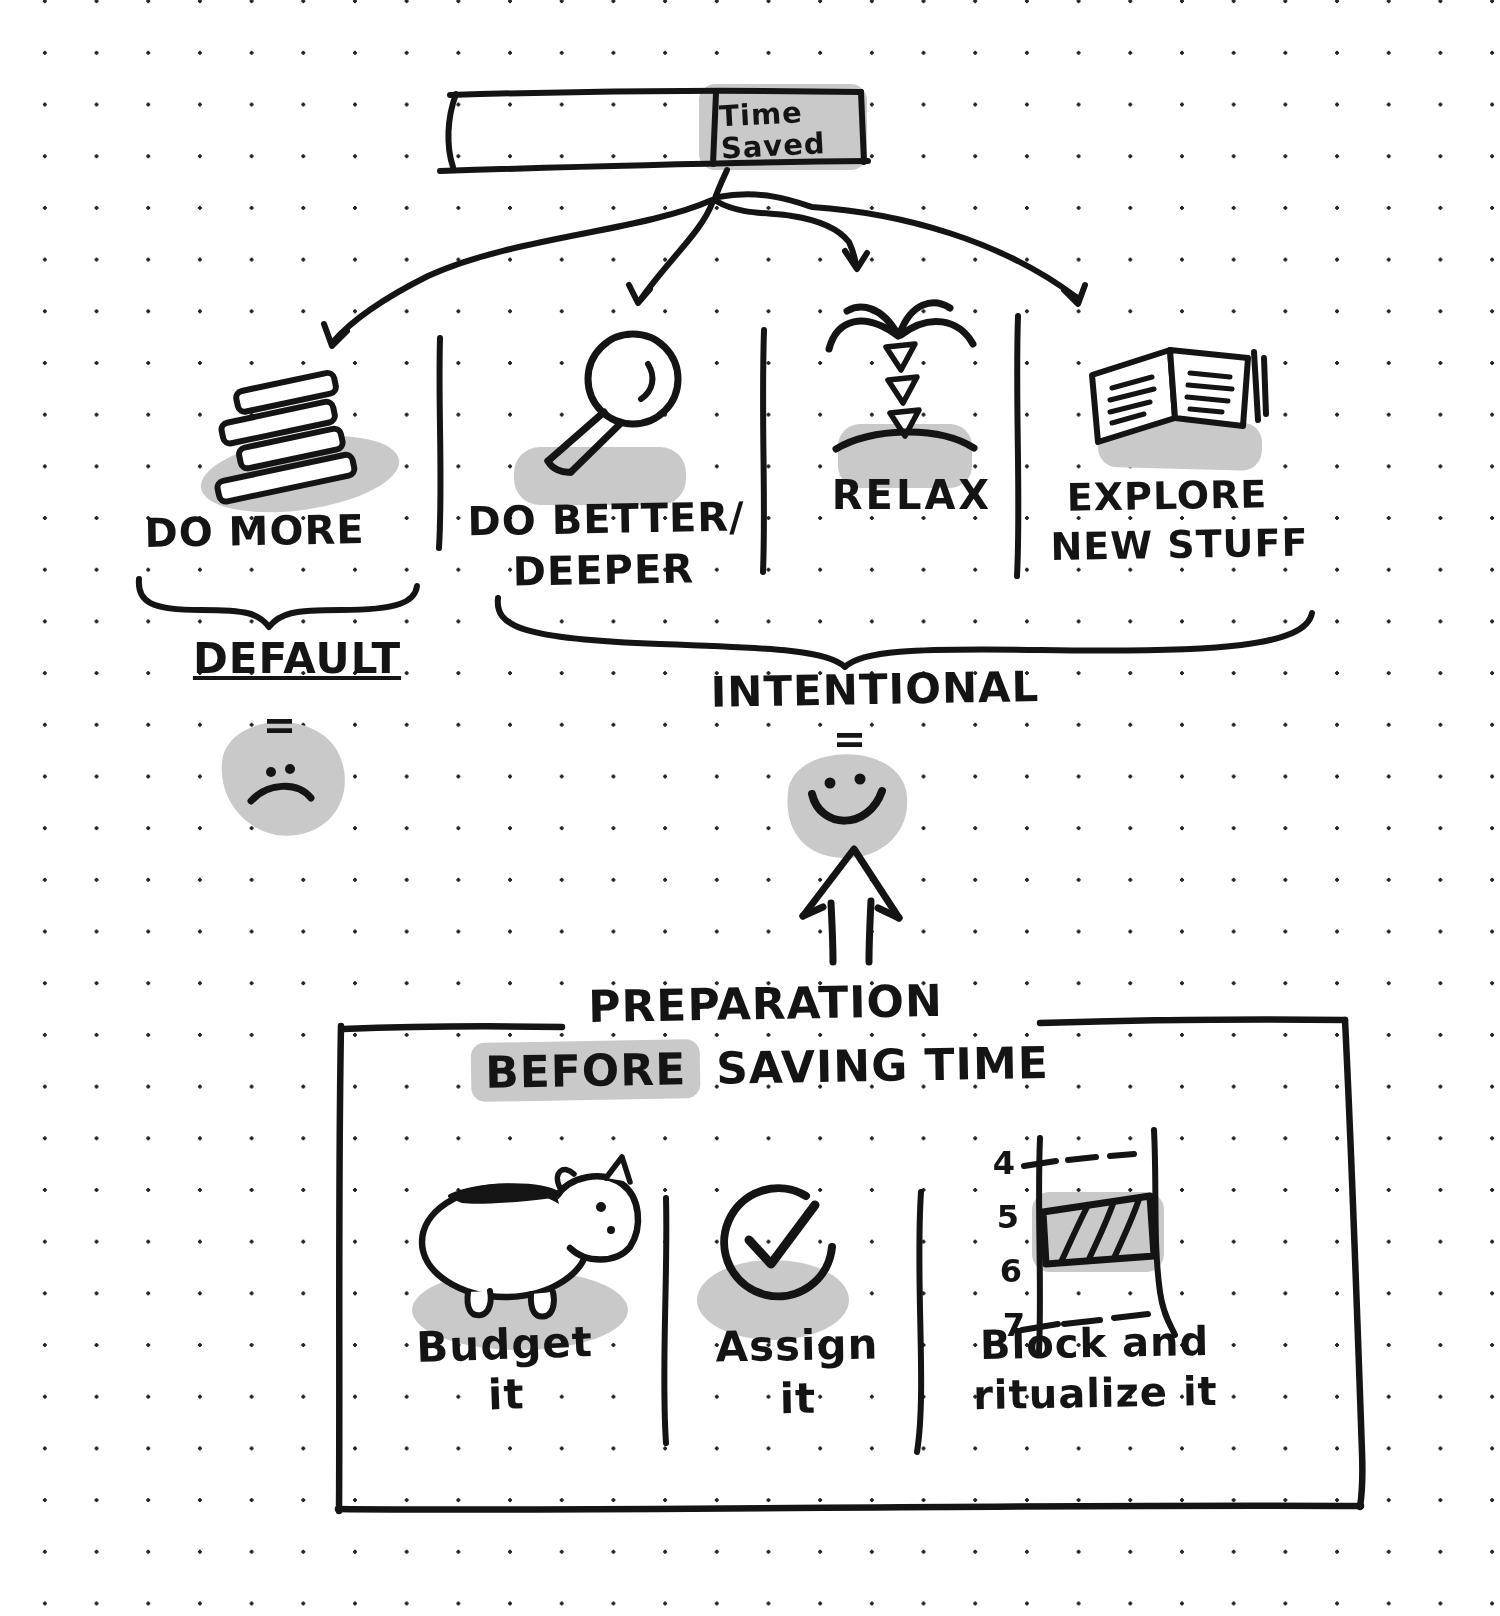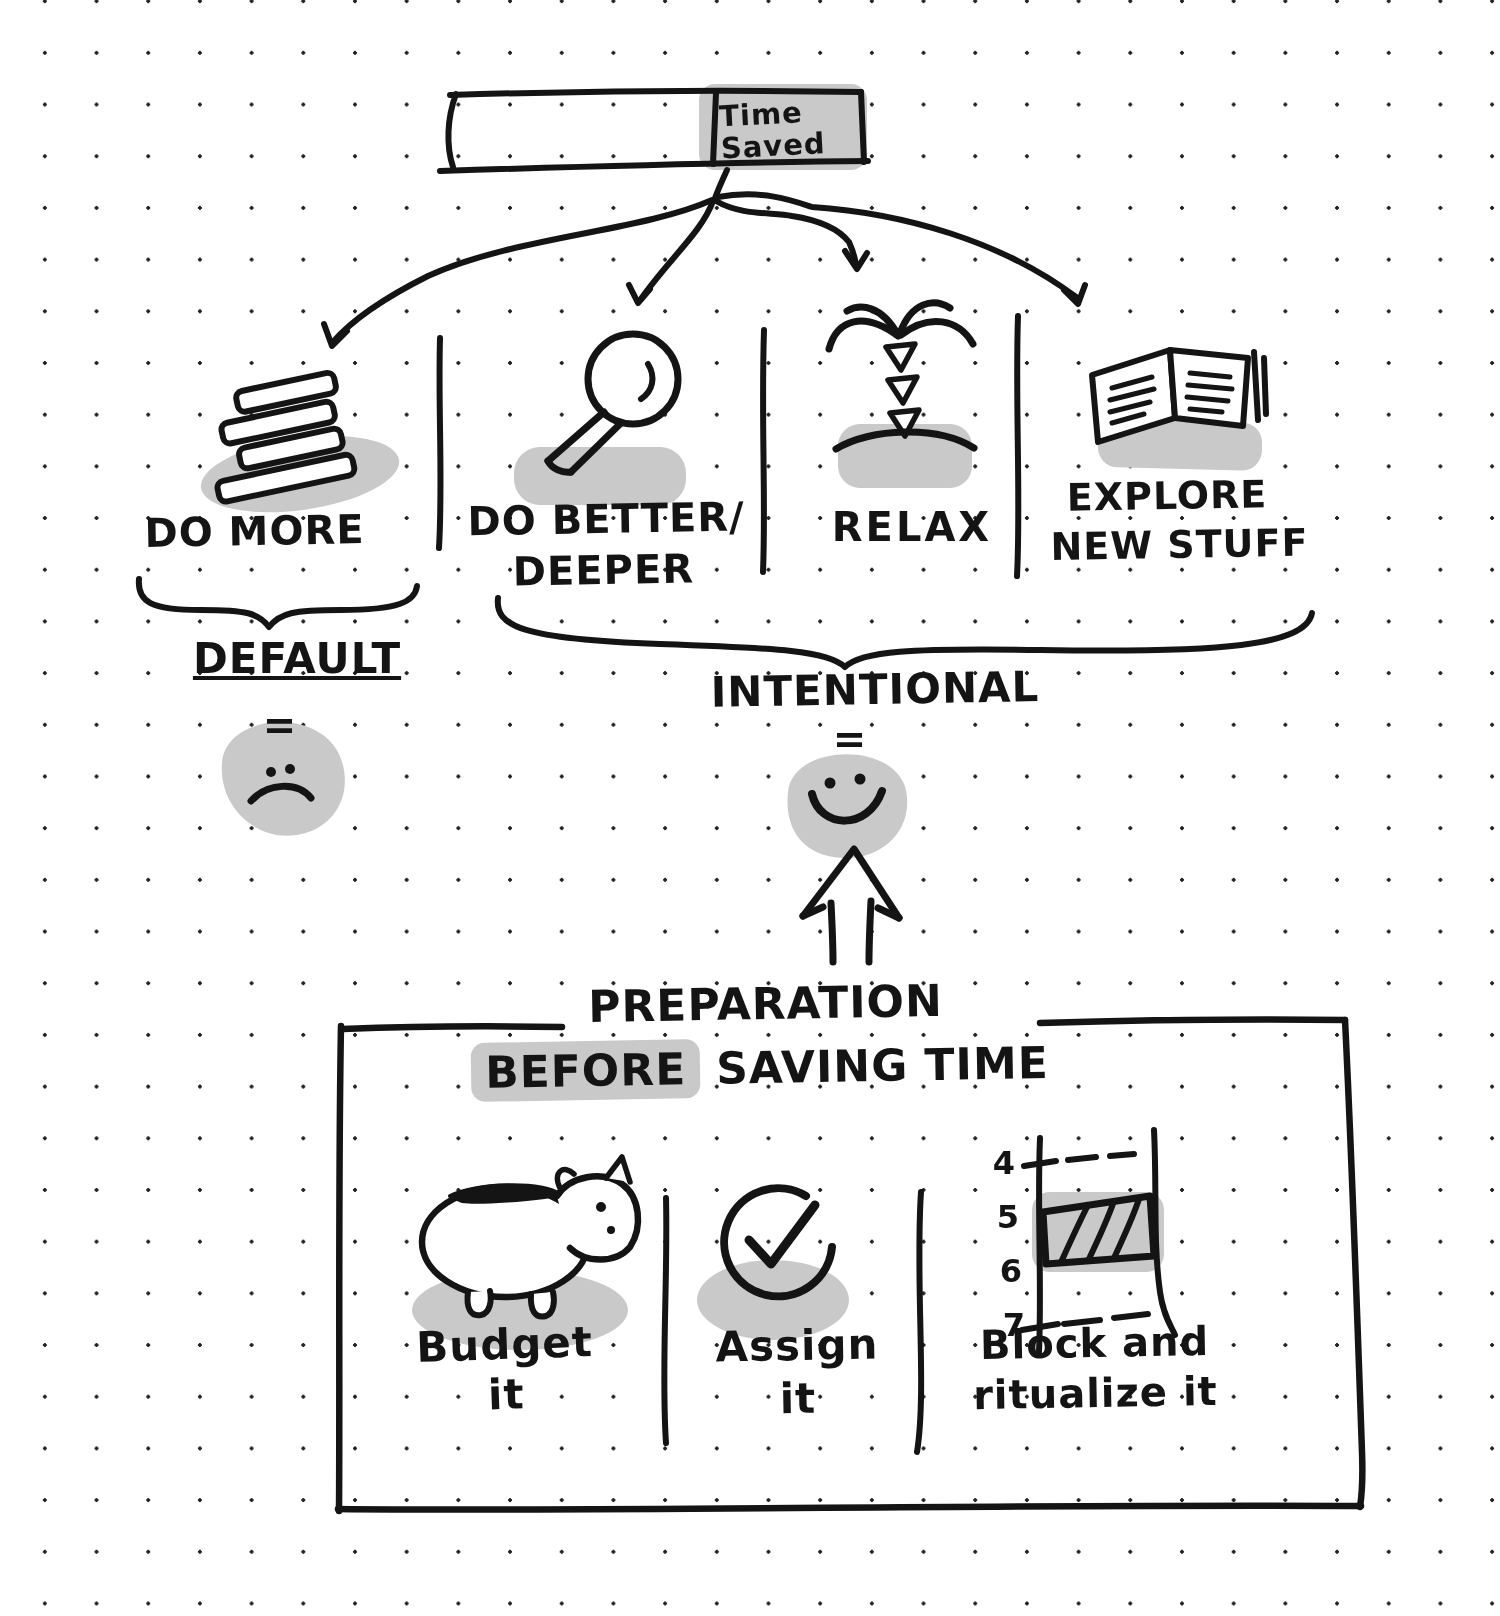--- a/index.html
+++ b/index.html
@@ -198,21 +198,21 @@
     <div>Saved</div>
   </div>
 
   <div class="hand" style="left:142px;top:506px;width:225px;font-size:40px;transform:rotate(-1deg);">DO MORE</div>
 
   <div class="hand" style="left:468px;top:494px;width:270px;font-size:40px;line-height:1.28;transform:rotate(-1deg);">
     <div>DO BETTER/</div>
     <div>DEEPER</div>
   </div>
 
-  <div class="hand" style="left:812px;top:470px;width:200px;font-size:40px;letter-spacing:3px;margin-top:32px;">RELAX</div>
+  <div class="hand" style="left:812px;top:470px;width:200px;font-size:40px;letter-spacing:3px;">RELAX</div>
 
   <div class="hand" style="left:1050px;top:472px;width:235px;font-size:38px;line-height:1.3;transform:rotate(-1deg);">
     <div>EXPLORE</div>
     <div>NEW STUFF</div>
   </div>
 
   <div class="hand" style="left:182px;top:633px;width:230px;font-size:42px;text-decoration:underline;">DEFAULT</div>
   <div class="hand" style="left:182px;top:700px;width:196px;font-size:40px;">=</div>
 
   <div class="hand" style="left:695px;top:664px;width:360px;font-size:42px;transform:rotate(-1deg);">INTENTIONAL</div>

